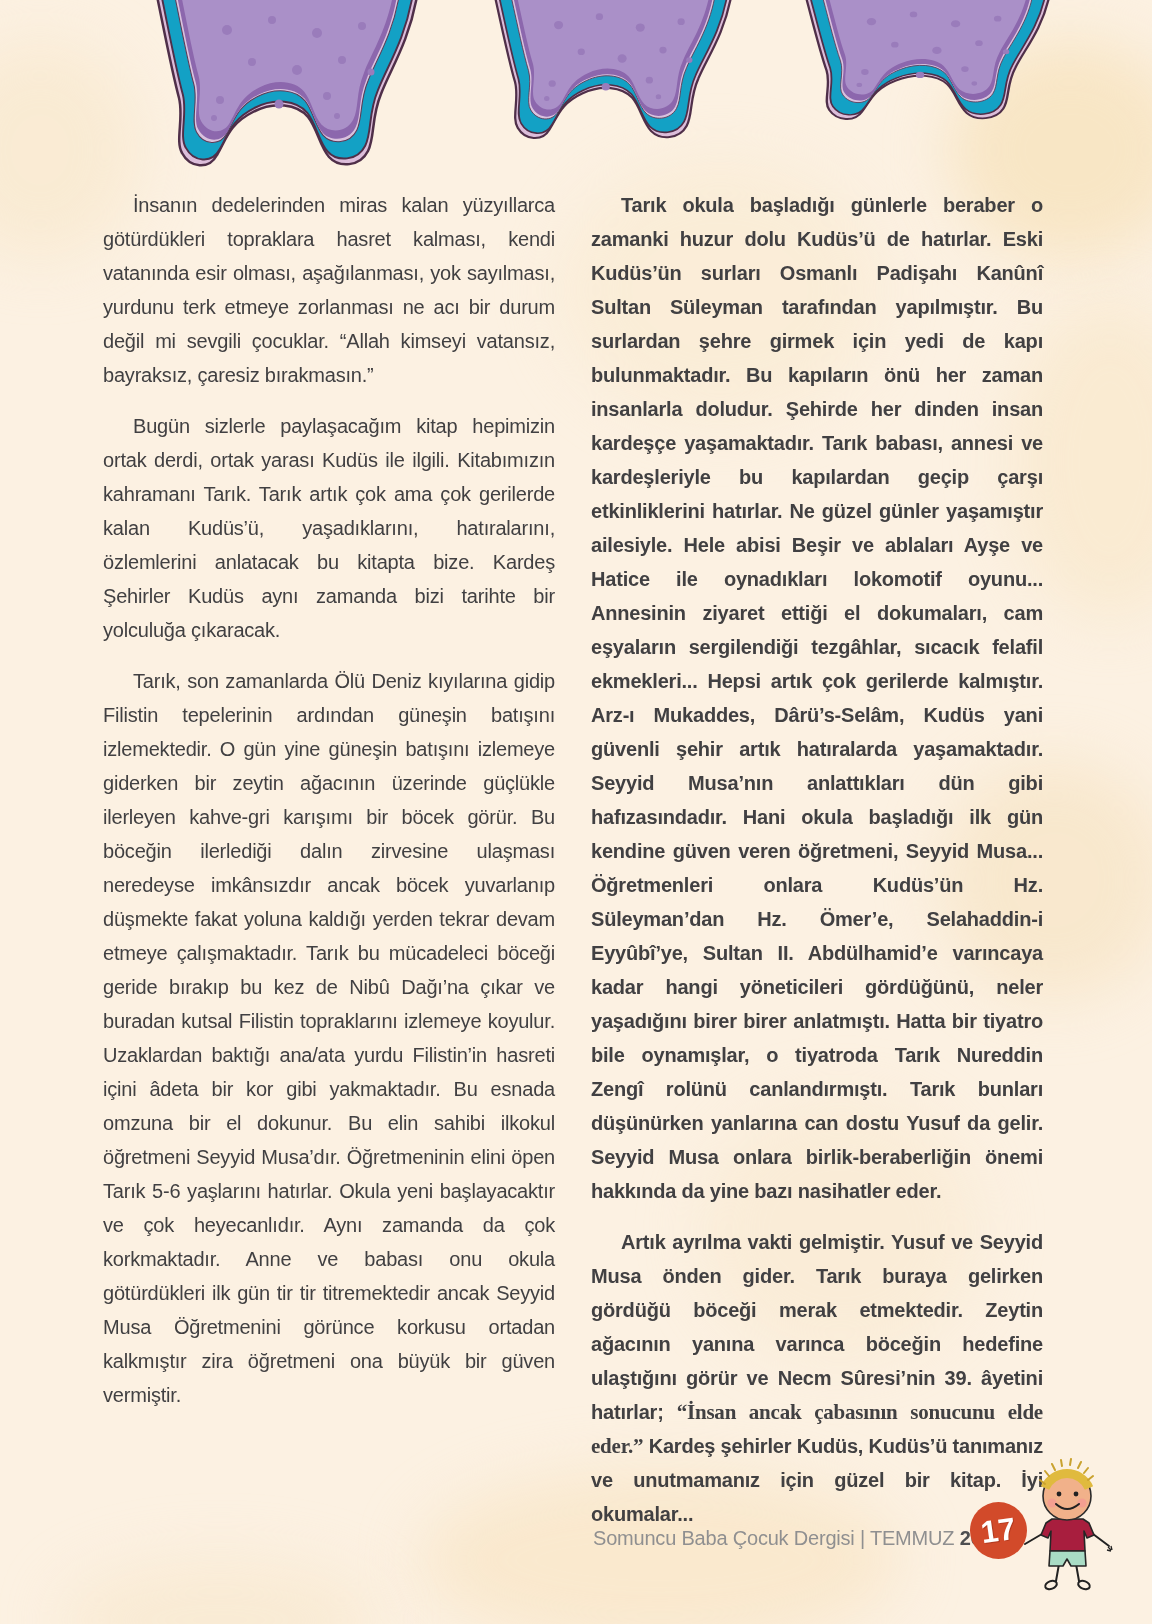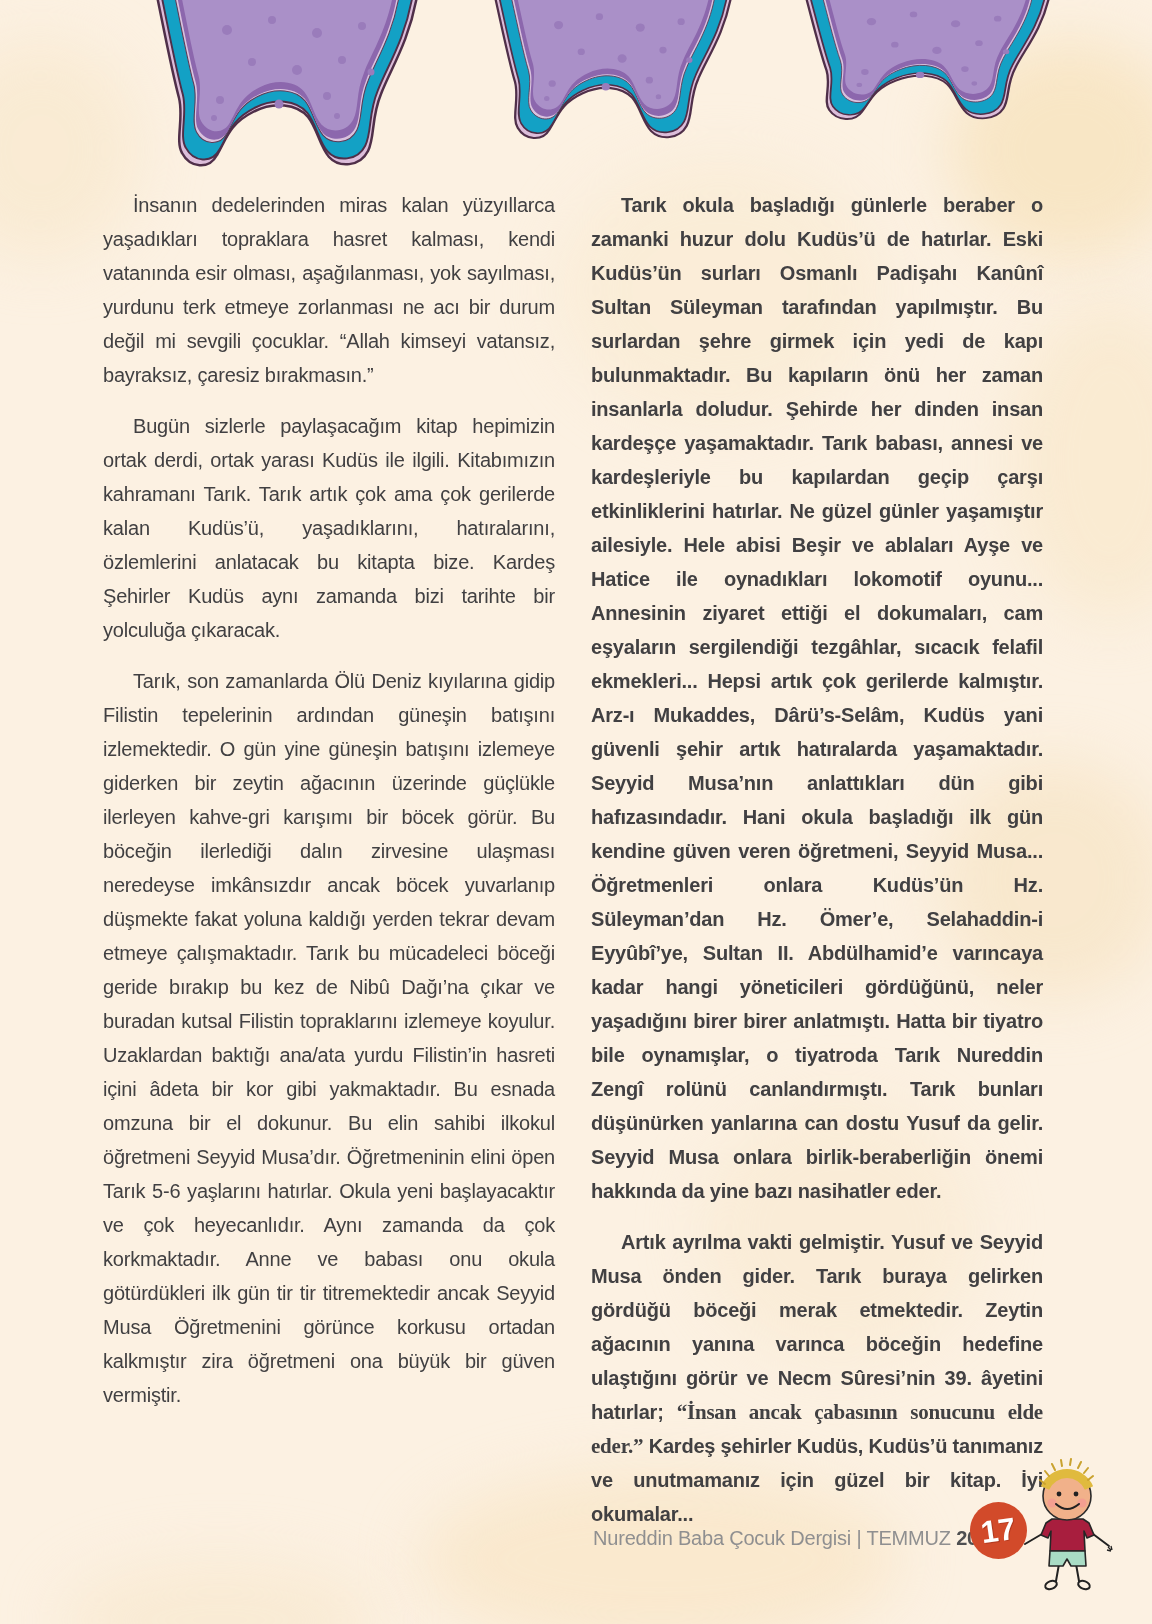--- a/index.html
+++ b/index.html
@@ -73,34 +73,34 @@
           <circle cx="180" cy="116" r="3"></circle>
         </g>
       </g>
     </defs>
     <use href="#splat-layers" transform="translate(157,0)"></use>
     <use href="#splat-layers" transform="translate(495,0) scale(0.908,0.835)"></use>
     <use href="#splat-layers" transform="translate(806,0) scale(0.935,0.72)"></use>
   </svg>
 
   <div class="col col-left">
-    <p>İnsanın dedelerinden miras kalan yüzyıllarca yaşadıkları topraklara hasret kalması, kendi vatanında esir olması, aşağılanması, yok sayılması, yurdunu terk etmeye zorlanması ne acı bir durum değil mi sevgili çocuklar. “Allah kimseyi vatansız, bayraksız, çaresiz bırakmasın.”</p>
+    <p>İnsanın dedelerinden miras kalan yüzyıllarca götürdükleri topraklara hasret kalması, kendi vatanında esir olması, aşağılanması, yok sayılması, yurdunu terk etmeye zorlanması ne acı bir durum değil mi sevgili çocuklar. “Allah kimseyi vatansız, bayraksız, çaresiz bırakmasın.”</p>
     <p>Bugün sizlerle paylaşacağım kitap hepimizin ortak derdi, ortak yarası Kudüs ile ilgili. Kitabımızın kahramanı Tarık. Tarık artık çok ama çok gerilerde kalan Kudüs’ü, yaşadıklarını, hatıralarını, özlemlerini anlatacak bu kitapta bize. Kardeş Şehirler Kudüs aynı zamanda bizi tarihte bir yolculuğa çıkaracak.</p>
     <p>Tarık, son zamanlarda Ölü Deniz kıyılarına gidip Filistin tepelerinin ardından güneşin batışını izlemektedir. O gün yine güneşin batışını izlemeye giderken bir zeytin ağacının üzerinde güçlükle ilerleyen kahve-gri karışımı bir böcek görür. Bu böceğin ilerlediği dalın zirvesine ulaşması neredeyse imkânsızdır ancak böcek yuvarlanıp düşmekte fakat yoluna kaldığı yerden tekrar devam etmeye çalışmaktadır. Tarık bu mücadeleci böceği geride bırakıp bu kez de Nibû Dağı’na çıkar ve buradan kutsal Filistin topraklarını izlemeye koyulur. Uzaklardan baktığı ana/ata yurdu Filistin’in hasreti içini âdeta bir kor gibi yakmaktadır. Bu esnada omzuna bir el dokunur. Bu elin sahibi ilkokul öğretmeni Seyyid Musa’dır. Öğretmeninin elini öpen Tarık 5-6 yaşlarını hatırlar. Okula yeni başlayacaktır ve çok heyecanlıdır. Aynı zamanda da çok korkmaktadır. Anne ve babası onu okula götürdükleri ilk gün tir tir titremektedir ancak Seyyid Musa Öğretmenini görünce korkusu ortadan kalkmıştır zira öğretmeni ona büyük bir güven vermiştir.</p>
   </div>
 
   <div class="col col-right">
     <p>Tarık okula başladığı günlerle beraber o zamanki huzur dolu Kudüs’ü de hatırlar. Eski Kudüs’ün surları Osmanlı Padişahı Kanûnî Sultan Süleyman tarafından yapılmıştır. Bu surlardan şehre girmek için yedi de kapı bulunmaktadır. Bu kapıların önü her zaman insanlarla doludur. Şehirde her dinden insan kardeşçe yaşamaktadır. Tarık babası, annesi ve kardeşleriyle bu kapılardan geçip çarşı etkinliklerini hatırlar. Ne güzel günler yaşamıştır ailesiyle. Hele abisi Beşir ve ablaları Ayşe ve Hatice ile oynadıkları lokomotif oyunu... Annesinin ziyaret ettiği el dokumaları, cam eşyaların sergilendiği tezgâhlar, sıcacık felafil ekmekleri... Hepsi artık çok gerilerde kalmıştır. Arz-ı Mukaddes, Dârü’s-Selâm, Kudüs yani güvenli şehir artık hatıralarda yaşamaktadır. Seyyid Musa’nın anlattıkları dün gibi hafızasındadır. Hani okula başladığı ilk gün kendine güven veren öğretmeni, Seyyid Musa... Öğretmenleri onlara Kudüs’ün Hz. Süleyman’dan Hz. Ömer’e, Selahaddin-i Eyyûbî’ye, Sultan II. Abdülhamid’e varıncaya kadar hangi yöneticileri gördüğünü, neler yaşadığını birer birer anlatmıştı. Hatta bir tiyatro bile oynamışlar, o tiyatroda Tarık Nureddin Zengî rolünü canlandırmıştı. Tarık bunları düşünürken yanlarına can dostu Yusuf da gelir. Seyyid Musa onlara birlik-beraberliğin önemi hakkında da yine bazı nasihatler eder.</p>
     <p>
       <span>Artık ayrılma vakti gelmiştir. Yusuf ve Seyyid Musa önden gider. Tarık buraya gelirken gördüğü böceği merak etmektedir. Zeytin ağacının yanına varınca böceğin hedefine ulaştığını görür ve Necm Sûresi’nin 39. âyetini hatırlar; </span><span class="serif-quote">“İnsan ancak çabasının sonucunu elde eder.”</span><span> Kardeş şehirler Kudüs, Kudüs’ü tanımanız ve unutmamanız için güzel bir kitap. İyi okumalar...</span>
     </p>
   </div>
 
   <div class="credit">
-    <span>Nureddin Baba Çocuk Dergisi | TEMMUZ</span>
+    <span>Somuncu Baba Çocuk Dergisi | TEMMUZ</span>
     <span class="year">2025</span>
   </div>
 
   <div class="badge">
     <span>17</span>
   </div>
 
   <svg class="mascot" width="100" height="140" viewBox="0 0 100 140">
 
     <path d="M24,76 L7,86" stroke="#222" stroke-width="2" fill="none" stroke-linecap="round"></path>

